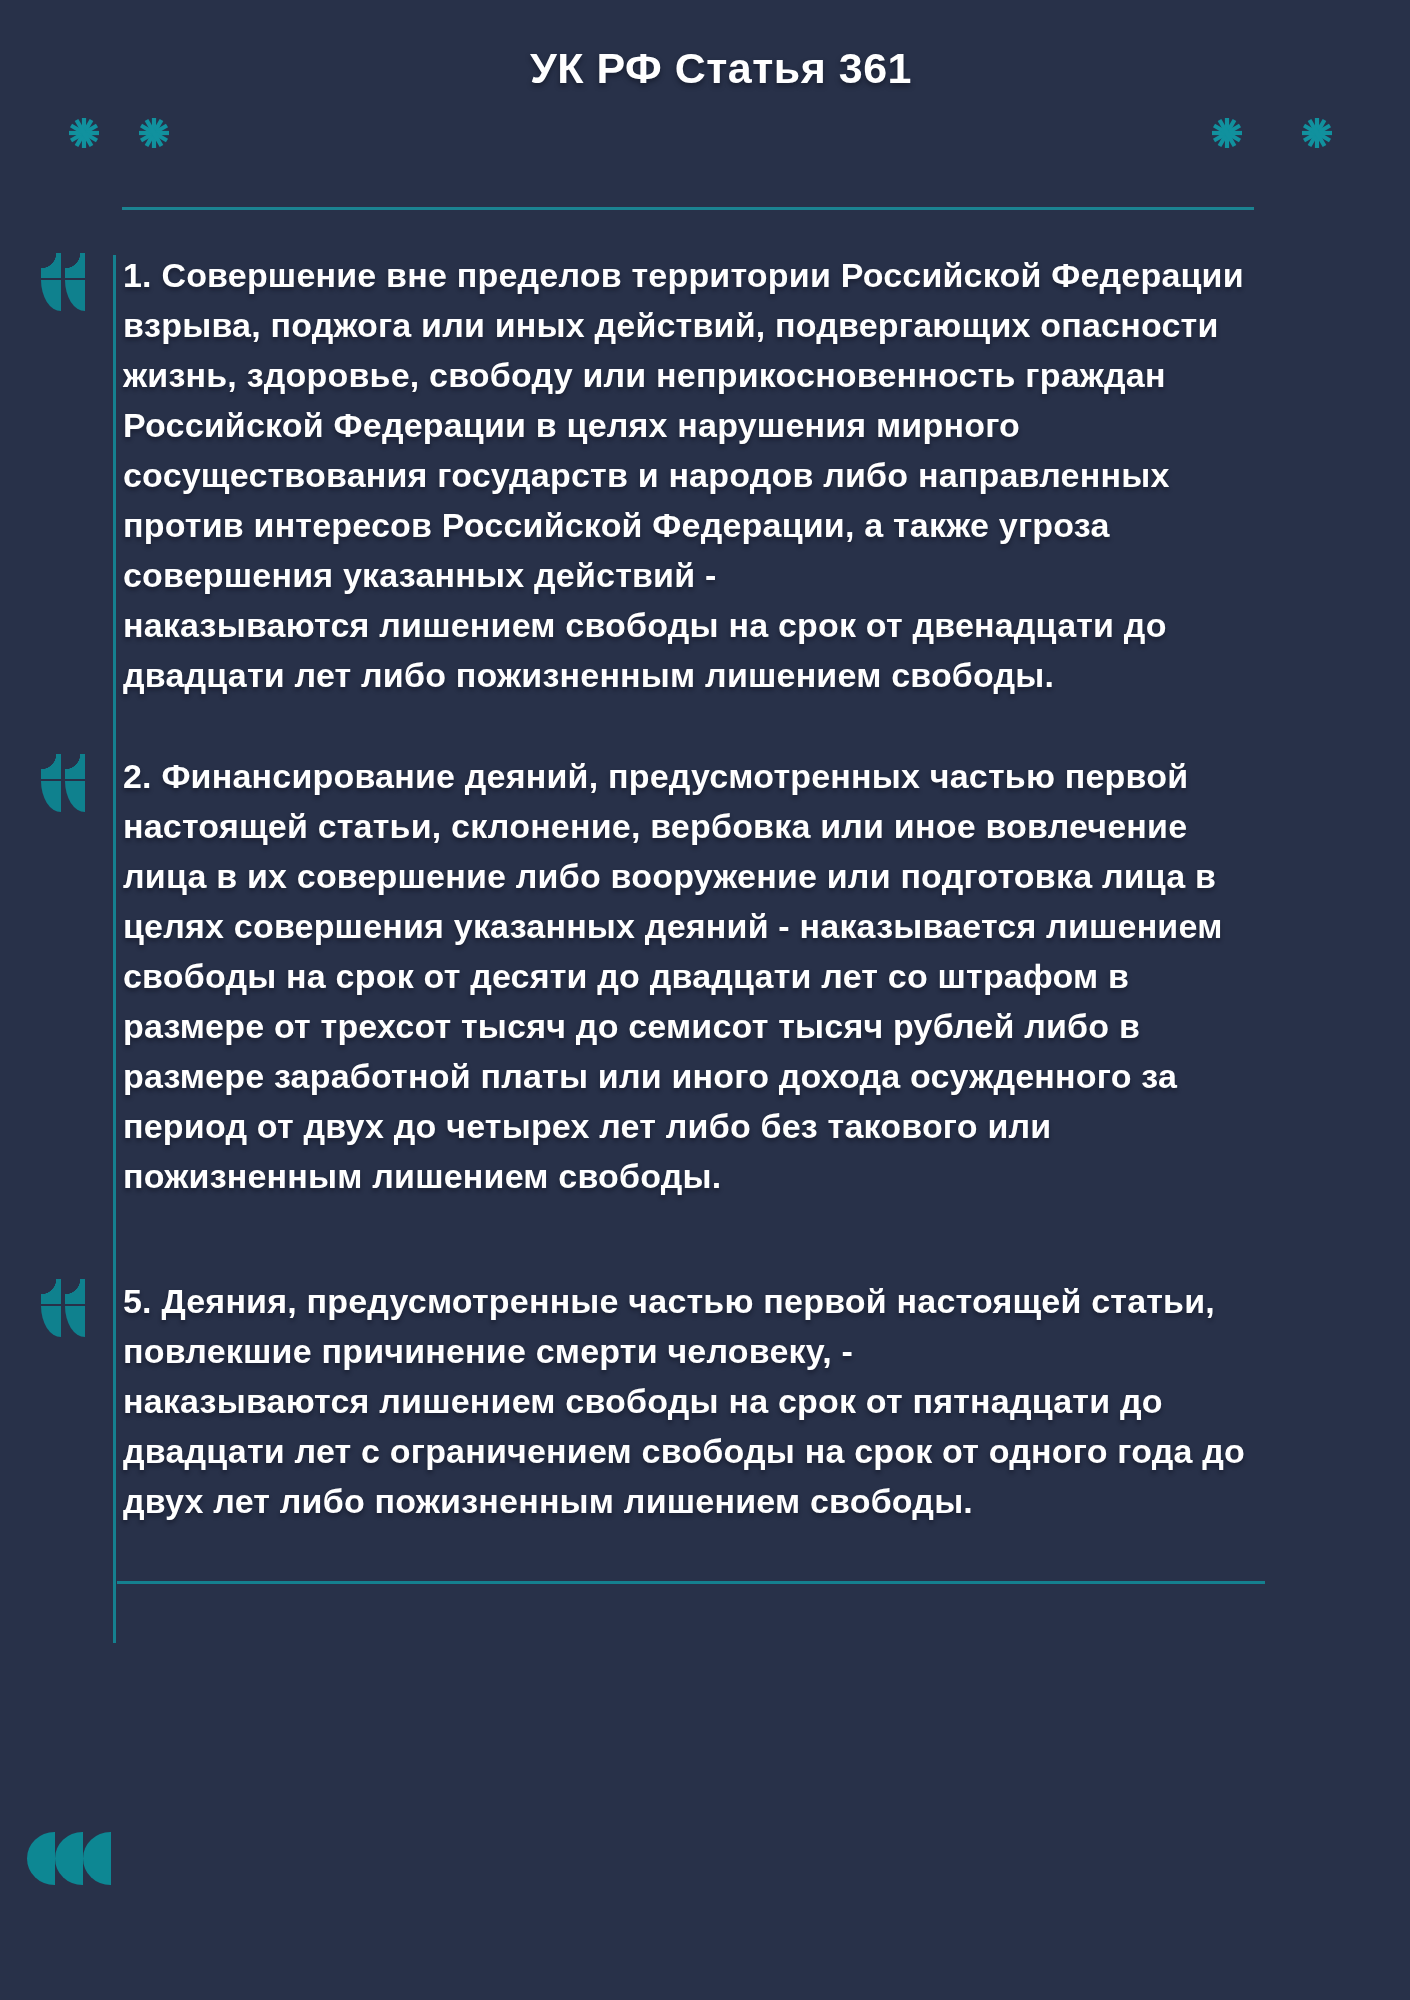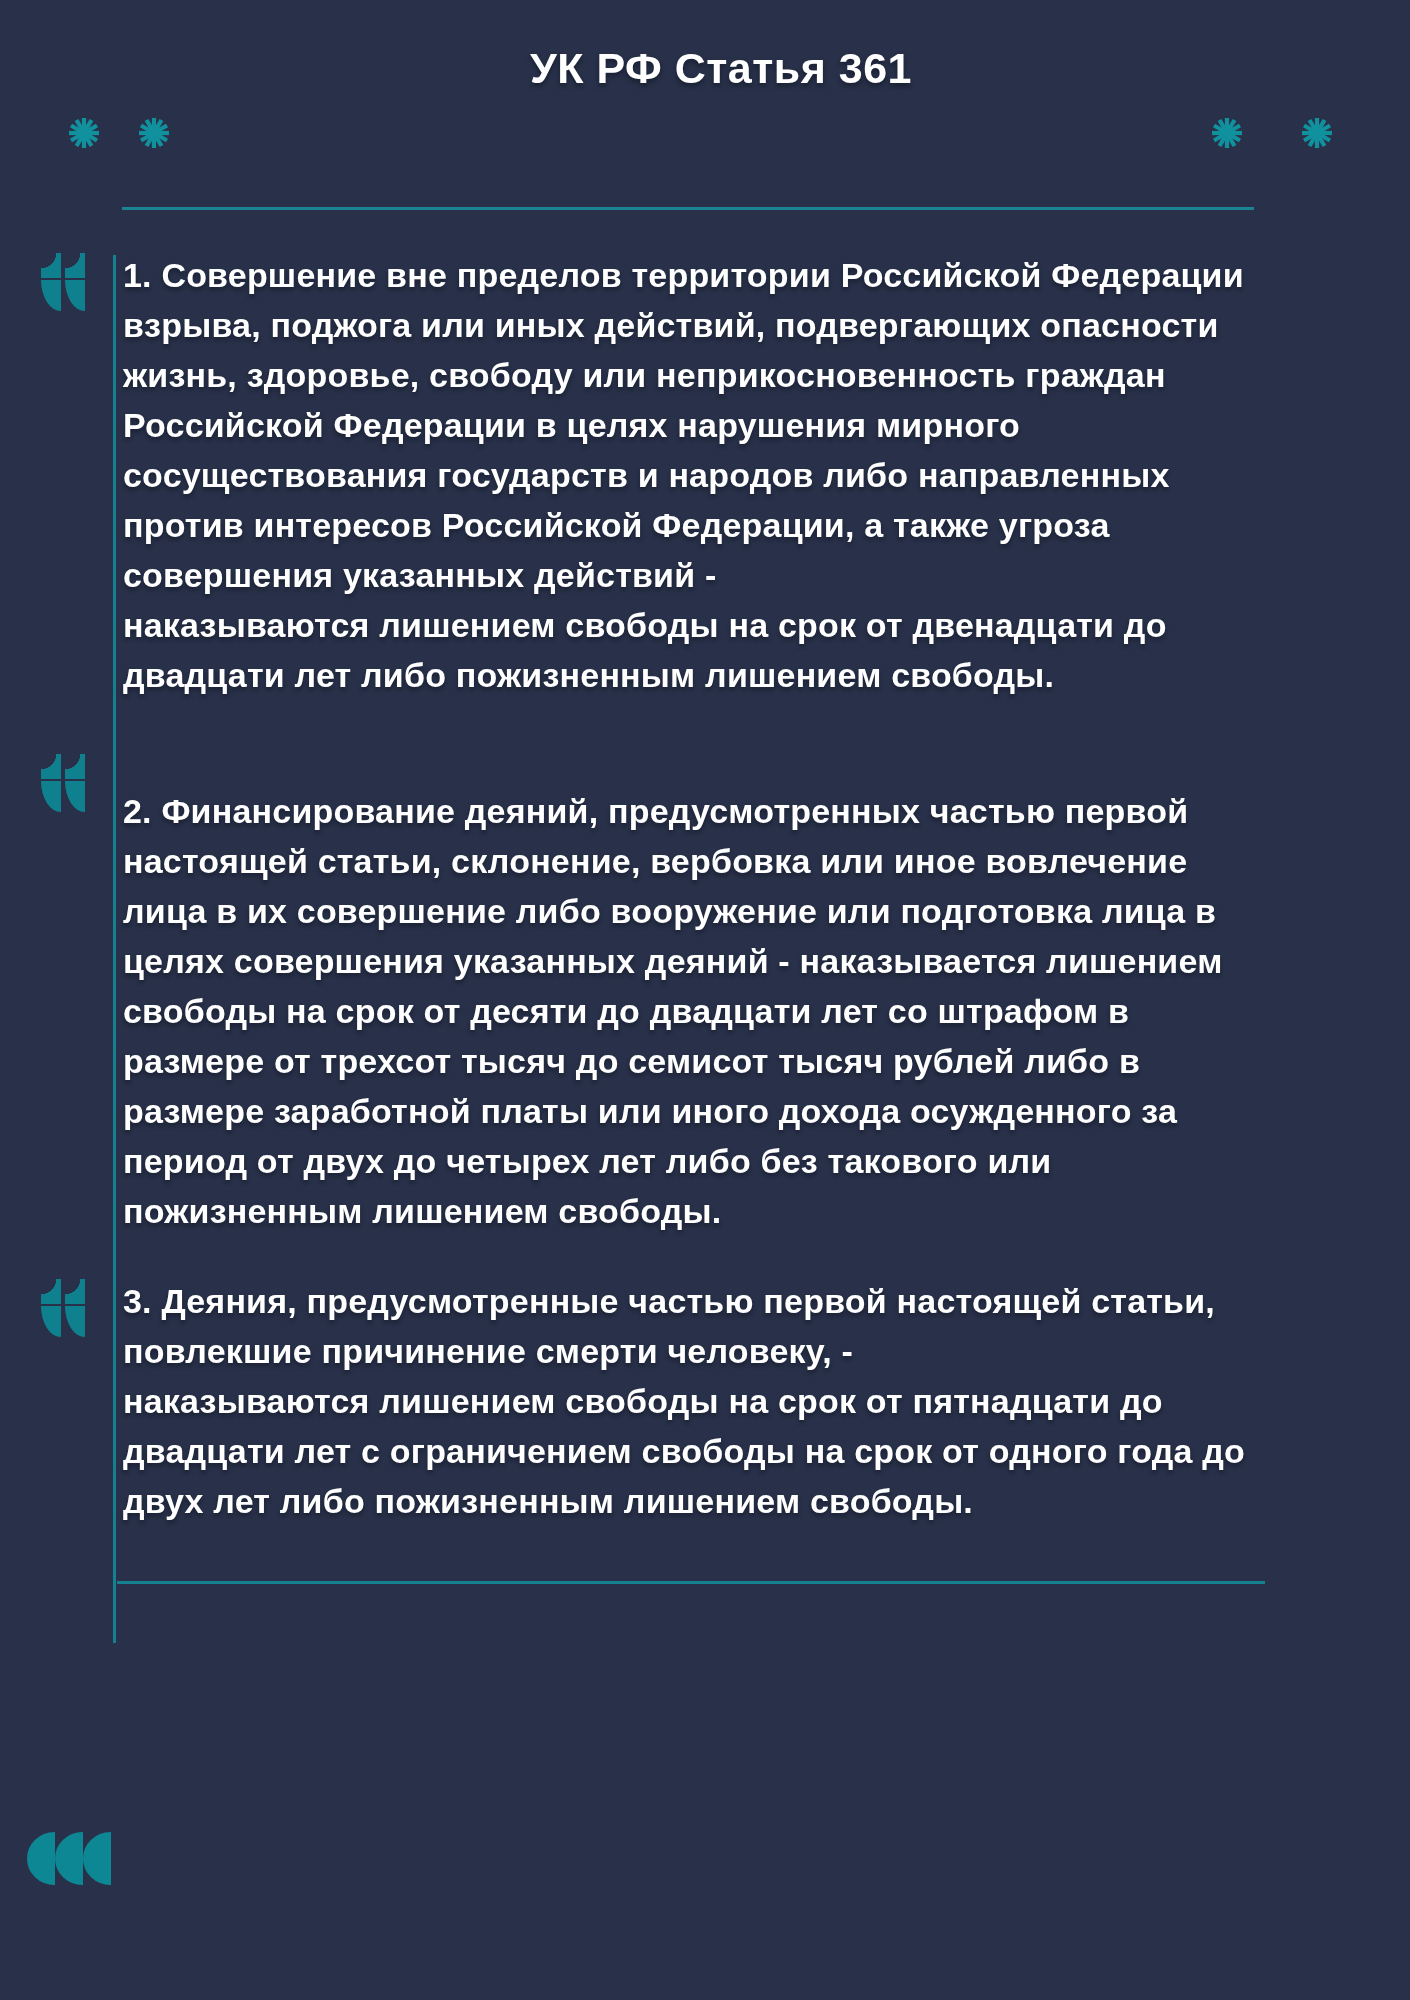--- a/index.html
+++ b/index.html
@@ -28,21 +28,21 @@
     position:absolute; left:113px; top:255px; width:3px; height:1388px;
     background:#15808f;
   }
   .para {
     position:absolute; left:123px; width:1255px;
     color:#ffffff; font-weight:700; font-size:34px; line-height:50px;
     white-space:pre-line; letter-spacing:0.2px;
     text-shadow:0 3px 4px rgba(8,12,24,.45);
   }
   .p1 { top:250px; }
-  .p2 { top:786px; }
+  .p2 { top:751px; }
   .p3 { top:1276px; }
   .qicon {
     position:absolute; left:41px; width:44px; height:58px;
     display:grid; grid-template-columns:20px 20px; grid-template-rows:25px 31px;
     column-gap:4px; row-gap:2px;
   }
   .q1 { top:253px; }
   .q2 { top:754px; }
   .q3 { top:1279px; }
   .qt { background:radial-gradient(circle at 0 0, rgba(0,0,0,0) 15px, #0f818e 15.5px); }
@@ -140,21 +140,21 @@
 двадцати лет либо пожизненным лишением свободы.</div>
   <div class="para p2">2. Финансирование деяний, предусмотренных частью первой
 настоящей статьи, склонение, вербовка или иное вовлечение
 лица в их совершение либо вооружение или подготовка лица в
 целях совершения указанных деяний - наказывается лишением
 свободы на срок от десяти до двадцати лет со штрафом в
 размере от трехсот тысяч до семисот тысяч рублей либо в
 размере заработной платы или иного дохода осужденного за
 период от двух до четырех лет либо без такового или
 пожизненным лишением свободы.</div>
-  <div class="para p3">3. Деяния, предусмотренные частью первой настоящей статьи,
+  <div class="para p3">5. Деяния, предусмотренные частью первой настоящей статьи,
 повлекшие причинение смерти человеку, -
 наказываются лишением свободы на срок от пятнадцати до
 двадцати лет с ограничением свободы на срок от одного года до
 двух лет либо пожизненным лишением свободы.</div>
 
   <div class="bottom-divider"></div>
 
   <div class="ccc">
     <span class="c1"></span>
     <span class="c2"></span>

